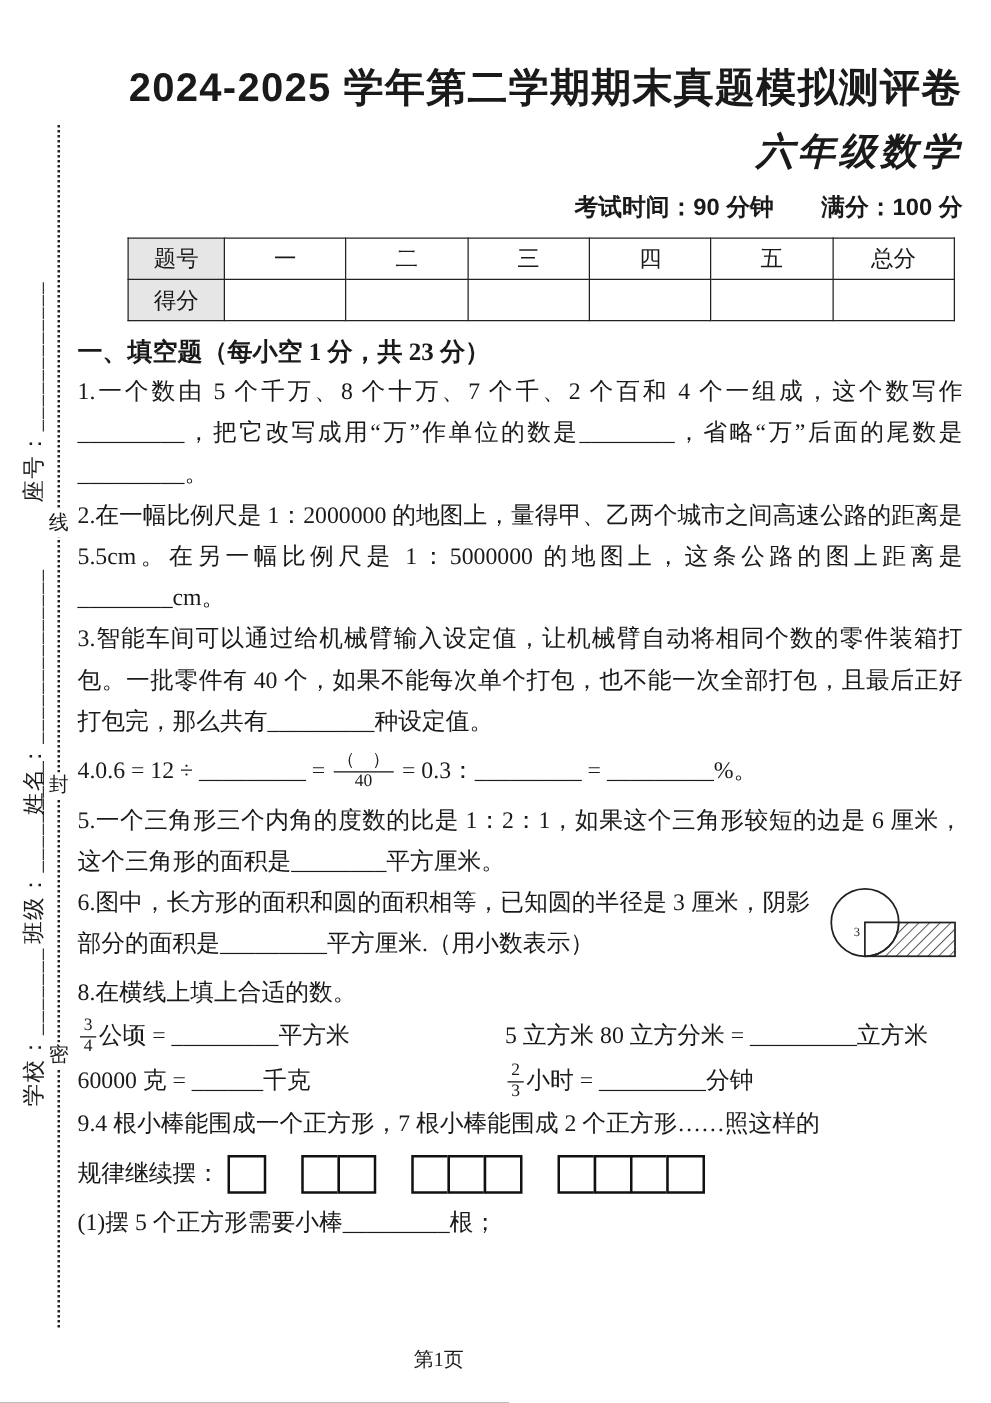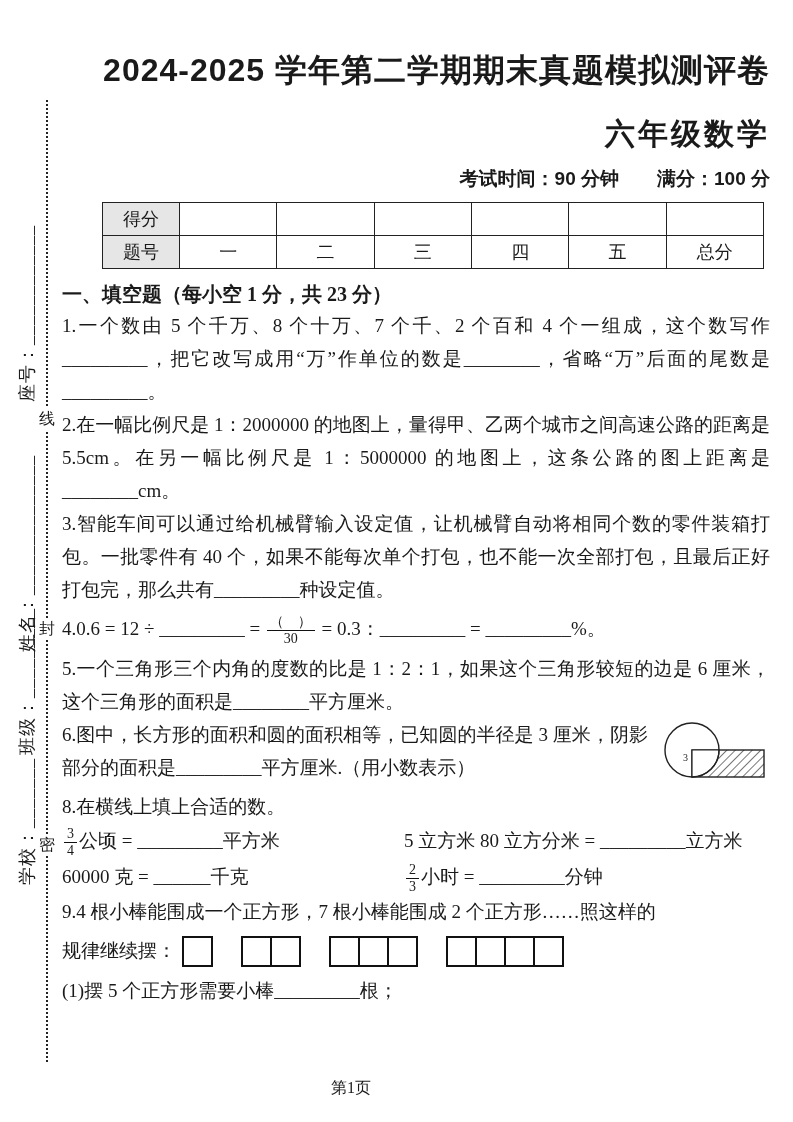--- a/index.html
+++ b/index.html
@@ -29,21 +29,21 @@
     white-space:nowrap;font-size:18px;letter-spacing:1px;
   }
   .margin-label.m0{top:402px;}
   .margin-label.m1{top:652px;}
   .margin-label.m2{top:755px;}
   .margin-label.m3{top:885px;}
   
   .content{position:absolute;left:62px;top:0;width:708px;}
   .hdr{text-align:right;padding-top:50px;font-family:"Liberation Sans", sans-serif;}
   .title{font-size:32px;font-weight:bold;line-height:40px;letter-spacing:1px;}
-  .subtitle{font-size:30px;font-weight:bold;line-height:36px;margin-top:26px;letter-spacing:3px;}
+  .subtitle{font-size:30px;font-weight:bold;line-height:36px;margin-top:14px;letter-spacing:3px;font-style:italic;}
   .exam-info{font-size:19px;font-weight:bold;line-height:22px;margin-top:16px;}
   
   table.score{
     border-collapse:collapse;margin:12px 0 0 40px;
     width:662px;table-layout:fixed;
   }
   table.score td{
     border:1.6px solid #222;height:32px;text-align:center;
     font-size:18px;padding:0;
   }
@@ -92,49 +92,49 @@
 
     <div class="hdr">
       <div class="title">2024-2025 学年第二学期期末真题模拟测评卷</div>
       <div class="subtitle">六年级数学</div>
       <div class="exam-info">考试时间：90 分钟　　满分：100 分</div>
     </div>
 
     <table class="score">
       <tbody>
           <tr>
+        <td class="shaded">题号</td>
+        <td>一</td>
+        <td>二</td>
+        <td>三</td>
+        <td>四</td>
+        <td>五</td>
+        <td>总分</td>
+      </tr>
+      <tr>
         <td class="shaded">得分</td>
         <td></td>
         <td></td>
         <td></td>
         <td></td>
         <td></td>
         <td></td>
-      </tr>
-      <tr>
-        <td class="shaded">题号</td>
-        <td>一</td>
-        <td>二</td>
-        <td>三</td>
-        <td>四</td>
-        <td>五</td>
-        <td>总分</td>
       </tr>
     </tbody>
       </table>
 
     <div class="sec-title">一、填空题（每小空 1 分，共 23 分）</div>
 
     <p class="q">1.一个数由 5 个千万、8 个十万、7 个千、2 个百和 4 个一组成，这个数写作_________，把它改写成用“万”作单位的数是________，省略“万”后面的尾数是_________。</p>
     <p class="q">2.在一幅比例尺是 1：2000000 的地图上，量得甲、乙两个城市之间高速公路的距离是 5.5cm。在另一幅比例尺是 1：5000000 的地图上，这条公路的图上距离是________cm。</p>
     <p class="q">3.智能车间可以通过给机械臂输入设定值，让机械臂自动将相同个数的零件装箱打包。一批零件有 40 个，如果不能每次单个打包，也不能一次全部打包，且最后正好打包完，那么共有_________种设定值。</p>
 
     <p class="q4line"><span>4.0.6 = 12 ÷ _________ = </span><span class="frac">
           <span class="num">（　）</span>
-          <span class="den">30</span>
+          <span class="den">40</span>
         </span><span> = 0.3：_________ = _________%。</span></p>
 
     <p class="q">5.一个三角形三个内角的度数的比是 1：2：1，如果这个三角形较短的边是 6 厘米，这个三角形的面积是________平方厘米。</p>
 
     <div class="q6wrap">
       <p class="q">6.图中，长方形的面积和圆的面积相等，已知圆的半径是 3 厘米，阴影部分的面积是_________平方厘米.（用小数表示）</p>
       <svg class="q6fig" width="118" height="80" viewBox="0 0 118 80">
         <defs>
           <pattern id="hatch" width="6" height="6" patternUnits="userSpaceOnUse" patternTransform="rotate(45)">
             <line x1="0" y1="0" x2="0" y2="6" stroke="#555" stroke-width="1.6"></line>

